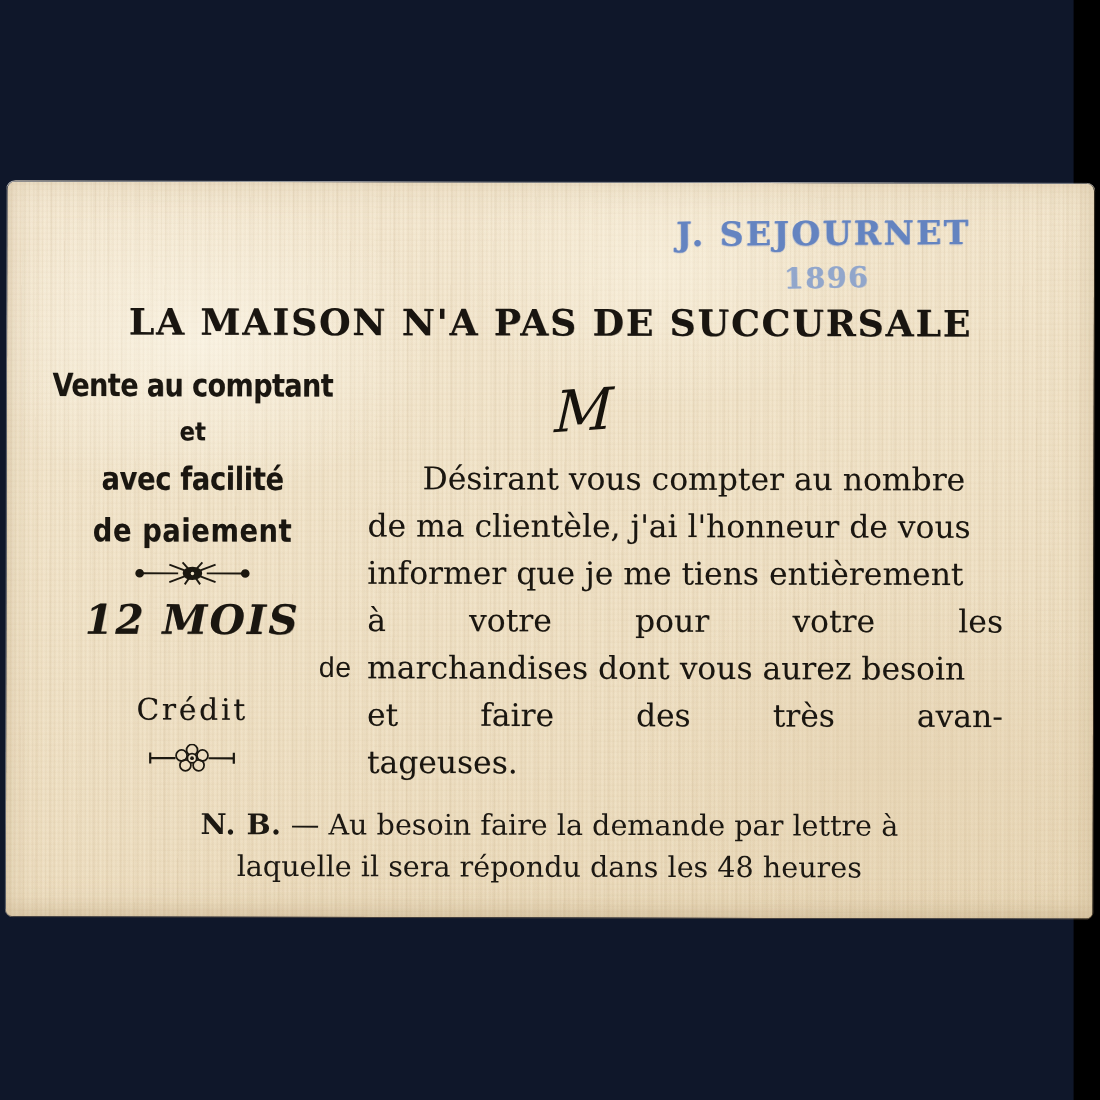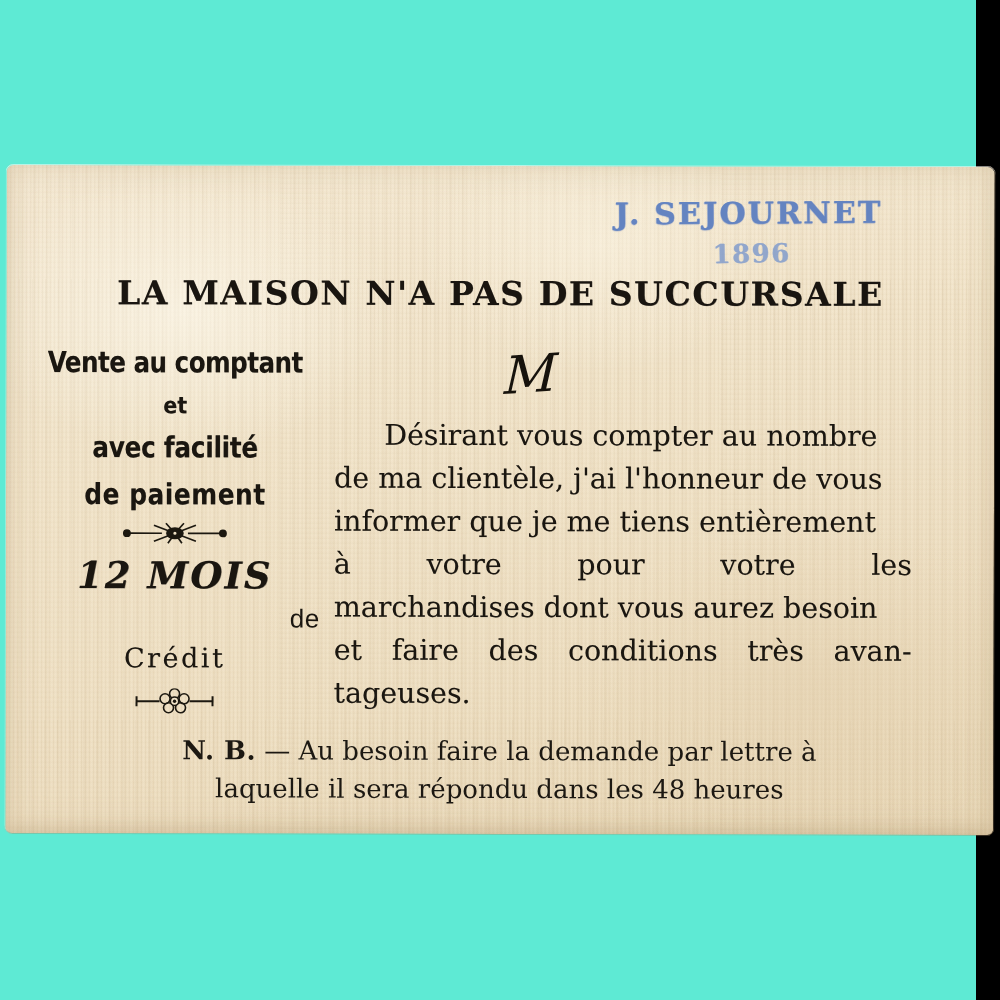--- a/index.html
+++ b/index.html
@@ -11,21 +11,21 @@
     width: 1000px;
     height: 1000px;
     overflow: hidden;
     font-family: "Liberation Serif", serif;
   }
 
   #scene {
     position: relative;
     width: 976px;
     height: 1000px;
-    background: #5eead4;
+    background: #0f172a;
   }
 
   
   #card {
     position: absolute;
     left: 6px;
     top: 166px;
     width: 988px;
     height: 668px;
     background:
@@ -130,21 +130,21 @@
     letter-spacing: 1.6px;
     color: #191510;
     text-shadow: 0.4px 0.3px 0 rgba(30,24,16,0.45);
     white-space: nowrap;
   }
 
   
   .left-col {
     position: absolute;
     left: 24px;
-    top: 180px;
+    top: 168px;
     width: 290px;
     text-align: center;
     color: #1a1610;
   }
   .lc-line-1 {
     font-family: "DejaVu Sans Condensed", "Liberation Sans Narrow", "Liberation Sans", sans-serif;
     font-weight: 700;
     font-size: 29px;
     letter-spacing: -0.5px;
     transform: scaleX(0.94);
@@ -340,21 +340,20 @@
           <span>votre</span>
           <span>pour</span>
           <span>votre</span>
           <span>les</span>
         </span>
         <span class="ln">marchandises dont vous aurez besoin</span>
         <span class="ln just">
           <span>et</span>
           <span>faire</span>
           <span>des</span>
-          <span>conditions</span>
           <span>très</span>
           <span>avan-</span>
         </span>
         <span class="ln">tageuses.</span>
       </div>
 
       <div class="nb-block">
         <span class="nb-line"><span class="nb-label">N. B.</span><span> — </span><span>Au besoin faire la demande par lettre à</span></span>
         <span class="nb-line">laquelle il sera répondu dans les 48 heures</span>
       </div>

